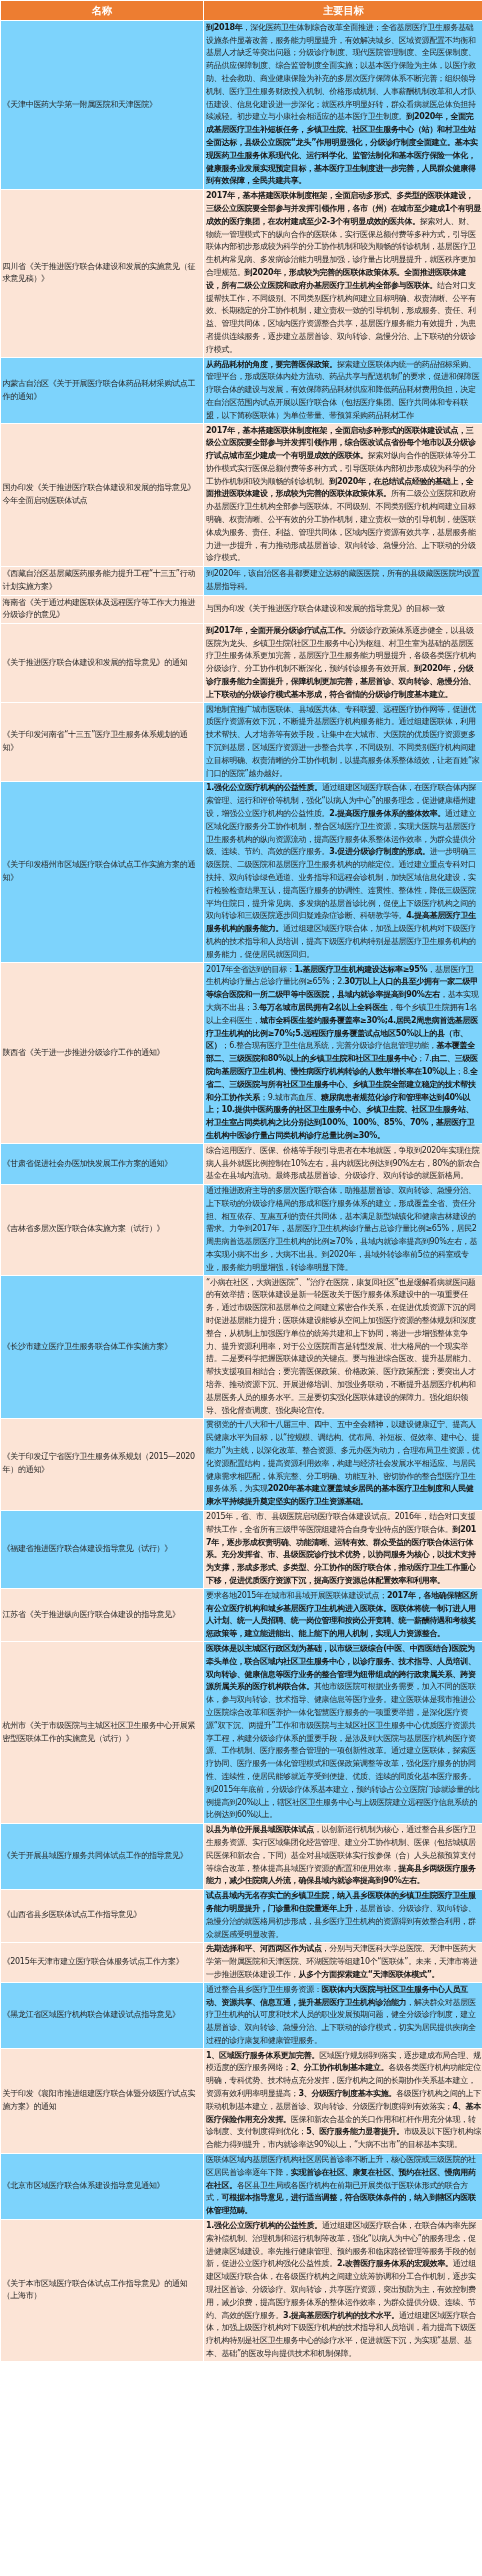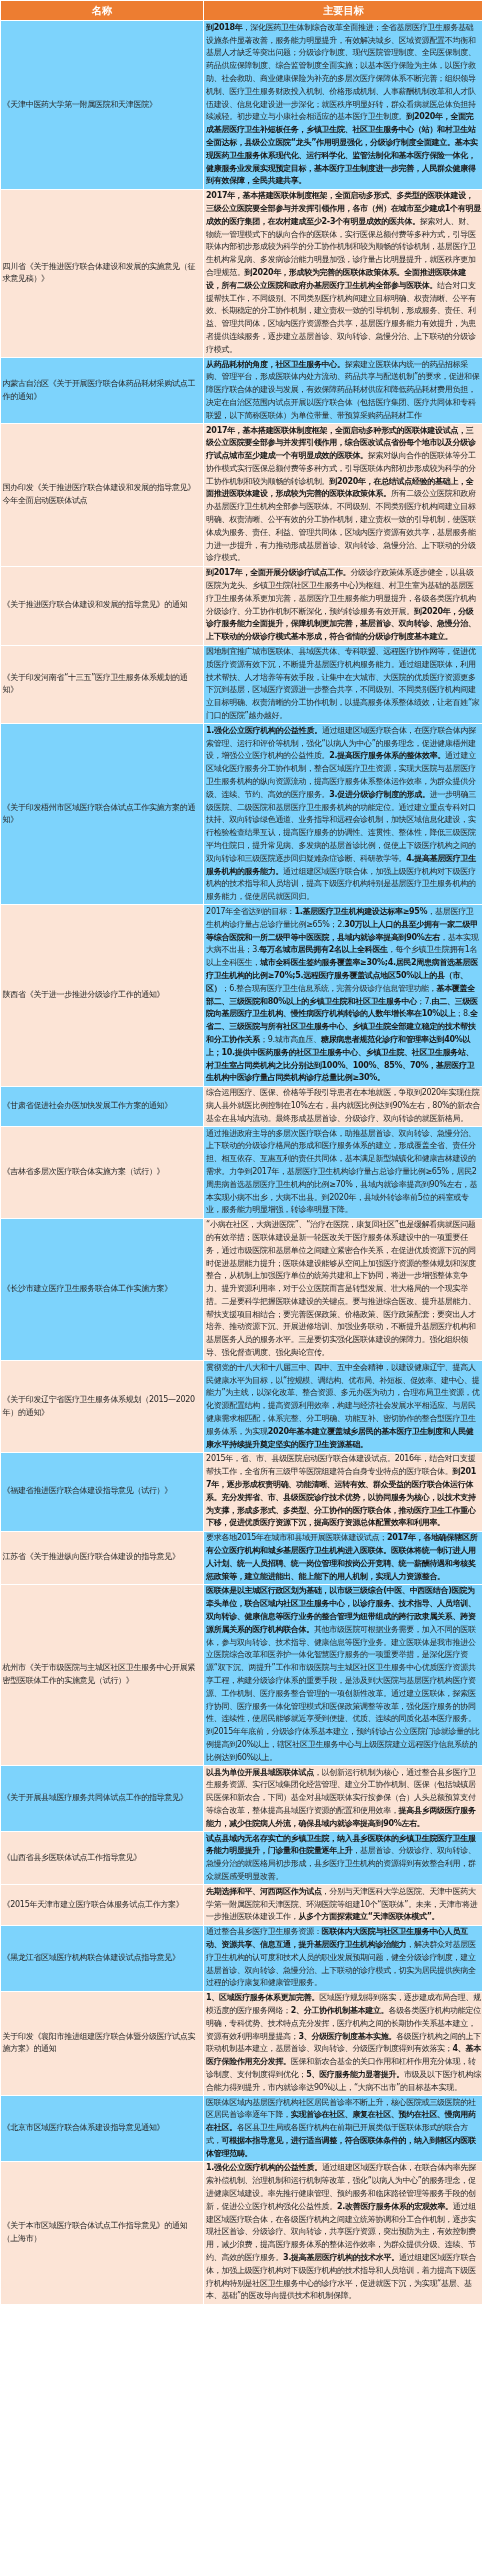--- a/index.html
+++ b/index.html
@@ -32,25 +32,33 @@
       <tr>
         <td class="name dark">《天津中医药大学第一附属医院和天津医院》</td>
         <td class="goal dark"><span class="seg-b">到2018年</span><span class="seg">，深化医药卫生体制综合改革全面推进；全省基层医疗卫生服务基础设施条件显著改善，服务能力明显提升，有效解决城乡、区域资源配置不均衡和基层人才缺乏等突出问题；分级诊疗制度、现代医院管理制度、全民医保制度、药品供应保障制度、综合监管制度全面实施；以基本医疗保险为主体，以医疗救助、社会救助、商业健康保险为补充的多层次医疗保障体系不断完善；组织领导机制、医疗卫生服务财政投入机制、价格形成机制、人事薪酬机制改革和人才队伍建设、信息化建设进一步深化；就医秩序明显好转，群众看病就医总体负担持续减轻。初步建立与小康社会相适应的基本医疗卫生制度。</span><span class="seg-b">到2020年，全面完成基层医疗卫生补短板任务，乡镇卫生院、社区卫生服务中心（站）和村卫生站全面达标，县级公立医院“龙头”作用明显强化，分级诊疗制度全面建立。基本实现医药卫生服务体系现代化、运行科学化、监管法制化和基本医疗保险一体化，健康服务业发展实现预定目标，基本医疗卫生制度进一步完善，人民群众健康得到有效保障，全民共建共享。</span></td>
       </tr>
       <tr>
         <td class="name light">四川省《关于推进医疗联合体建设和发展的实施意见（征求意见稿）》</td>
         <td class="goal light"><span class="seg-b">2017年，基本搭建医联体制度框架，全面启动多形式、多类型的医联体建设，三级公立医院要全部参与并发挥引领作用，各市（州）在城市至少建成1个有明显成效的医疗集团，在农村建成至少2-3个有明显成效的医共体。</span><span class="seg">探索对人、财、物统一管理模式下的纵向合作的医联体，实行医保总额付费等多种方式，引导医联体内部初步形成较为科学的分工协作机制和较为顺畅的转诊机制，基层医疗卫生机构常见病、多发病诊治能力明显加强，诊疗量占比明显提升，就医秩序更加合理规范。</span><span class="seg-b">到2020年，形成较为完善的医联体政策体系。全面推进医联体建设，所有二级公立医院和政府办基层医疗卫生机构全部参与医联体。</span><span class="seg">结合对口支援帮扶工作，不同级别、不同类别医疗机构间建立目标明确、权责清晰、公平有效、长期稳定的分工协作机制，建立责权一致的引导机制，形成服务、责任、利益、管理共同体，区域内医疗资源整合共享，基层医疗服务能力有效提升，为患者提供连续服务，逐步建立基层首诊、双向转诊、急慢分治、上下联动的分级诊疗模式。</span></td>
       </tr>
       <tr>
         <td class="name dark">内蒙古自治区《关于开展医疗联合体药品耗材采购试点工作的通知》</td>
-        <td class="goal dark"><span class="seg-b">从药品耗材的角度，社区卫生服务中心。</span><span class="seg">探索建立医联体内统一的药品招标采购、管理平台，形成医联体内处方流动、药品共享与配送机制”的要求，促进和保障医疗联合体的建设与发展，有效保障药品耗材供应和降低药品耗材费用负担，决定在自治区范围内试点开展以医疗联合体（包括医疗集团、医疗共同体和专科联盟，以下简称医联体）为单位带量、带预算采购药品耗材工作</span></td>
+        <td class="goal dark"><span class="seg-b">从药品耗材的角度，要完善医保政策。</span><span class="seg">探索建立医联体内统一的药品招标采购、管理平台，形成医联体内处方流动、药品共享与配送机制”的要求，促进和保障医疗联合体的建设与发展，有效保障药品耗材供应和降低药品耗材费用负担，决定在自治区范围内试点开展以医疗联合体（包括医疗集团、医疗共同体和专科联盟，以下简称医联体）为单位带量、带预算采购药品耗材工作</span></td>
       </tr>
       <tr>
         <td class="name light">国办印发《关于推进医疗联合体建设和发展的指导意见》今年全面启动医联体试点</td>
         <td class="goal light"><span class="seg-b">2017年，基本搭建医联体制度框架，全面启动多种形式的医联体建设试点，三级公立医院要全部参与并发挥引领作用，综合医改试点省份每个地市以及分级诊疗试点城市至少建成一个有明显成效的医联体。</span><span class="seg">探索对纵向合作的医联体等分工协作模式实行医保总额付费等多种方式，引导医联体内部初步形成较为科学的分工协作机制和较为顺畅的转诊机制。</span><span class="seg-b">到2020年，在总结试点经验的基础上，全面推进医联体建设，形成较为完善的医联体政策体系。</span><span class="seg">所有二级公立医院和政府办基层医疗卫生机构全部参与医联体。不同级别、不同类别医疗机构间建立目标明确、权责清晰、公平有效的分工协作机制，建立责权一致的引导机制，使医联体成为服务、责任、利益、管理共同体，区域内医疗资源有效共享，基层服务能力进一步提升，有力推动形成基层首诊、双向转诊、急慢分治、上下联动的分级诊疗模式。</span></td>
+      </tr>
+      <tr>
+        <td class="name light">《西藏自治区基层藏医药服务能力提升工程“十三五”行动计划实施方案》</td>
+        <td class="goal dark"><span class="seg">到2020年，该自治区各县都要建立达标的藏医医院，所有的县级藏医医院均设置基层指导科。</span></td>
+      </tr>
+      <tr>
+        <td class="name light">海南省《关于通过构建医联体及远程医疗等工作大力推进分级诊疗的意见》</td>
+        <td class="goal light"><span class="seg">与国办印发《关于推进医疗联合体建设和发展的指导意见》的目标一致</span></td>
       </tr>
       <tr>
         <td class="name light">《关于推进医疗联合体建设和发展的指导意见》的通知</td>
         <td class="goal light"><span class="seg-b">到2017年，全面开展分级诊疗试点工作。</span><span class="seg">分级诊疗政策体系逐步健全，以县级医院为龙头、乡镇卫生院(社区卫生服务中心)为枢纽、村卫生室为基础的基层医疗卫生服务体系更加完善，基层医疗卫生服务能力明显提升，各级各类医疗机构分级诊疗、分工协作机制不断深化，预约转诊服务有效开展。</span><span class="seg-b">到2020年，分级诊疗服务能力全面提升，保障机制更加完善，基层首诊、双向转诊、急慢分治、上下联动的分级诊疗模式基本形成，符合省情的分级诊疗制度基本建立。</span></td>
       </tr>
       <tr>
         <td class="name light">《关于印发河南省“十三五”医疗卫生服务体系规划的通知》</td>
         <td class="goal dark"><span class="seg">因地制宜推广城市医联体、县域医共体、专科联盟、远程医疗协作网等，促进优质医疗资源有效下沉，不断提升基层医疗机构服务能力。通过组建医联体，利用技术帮扶、人才培养等有效手段，让集中在大城市、大医院的优质医疗资源更多下沉到基层，区域医疗资源进一步整合共享，不同级别、不同类别医疗机构间建立目标明确、权责清晰的分工协作机制，以提高服务体系整体绩效，让老百姓“家门口的医院”越办越好。</span></td>
       </tr>
       <tr>

